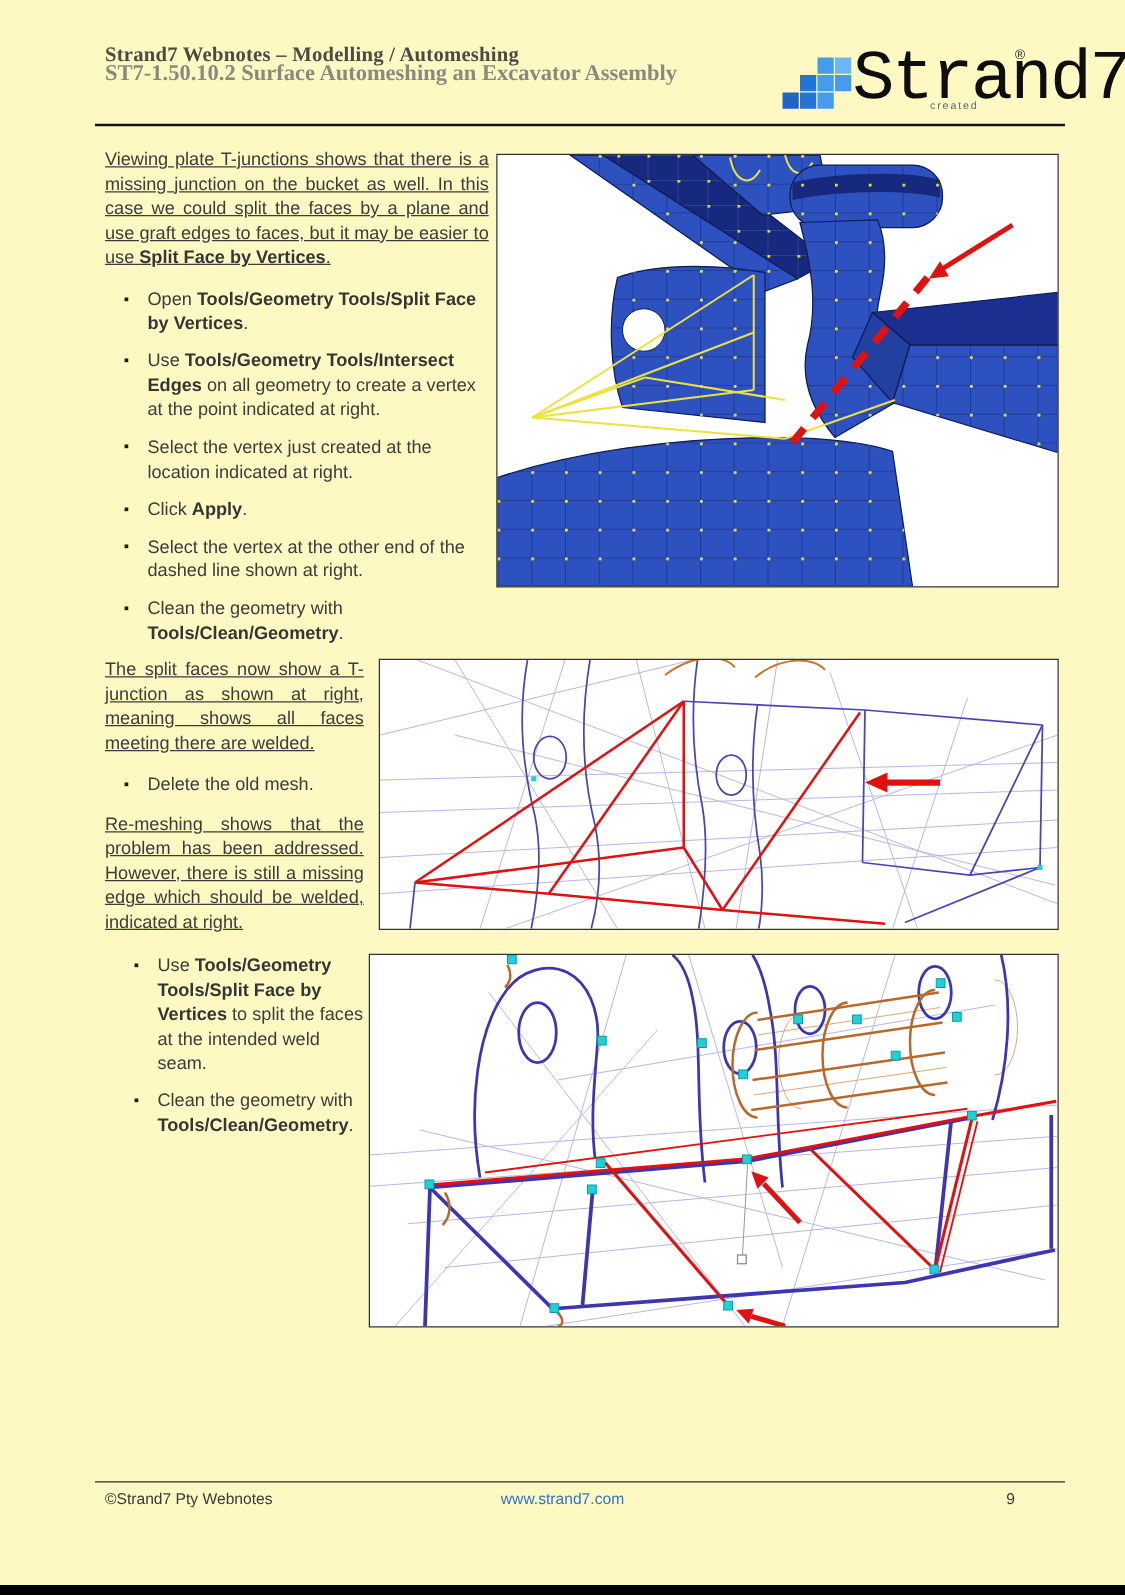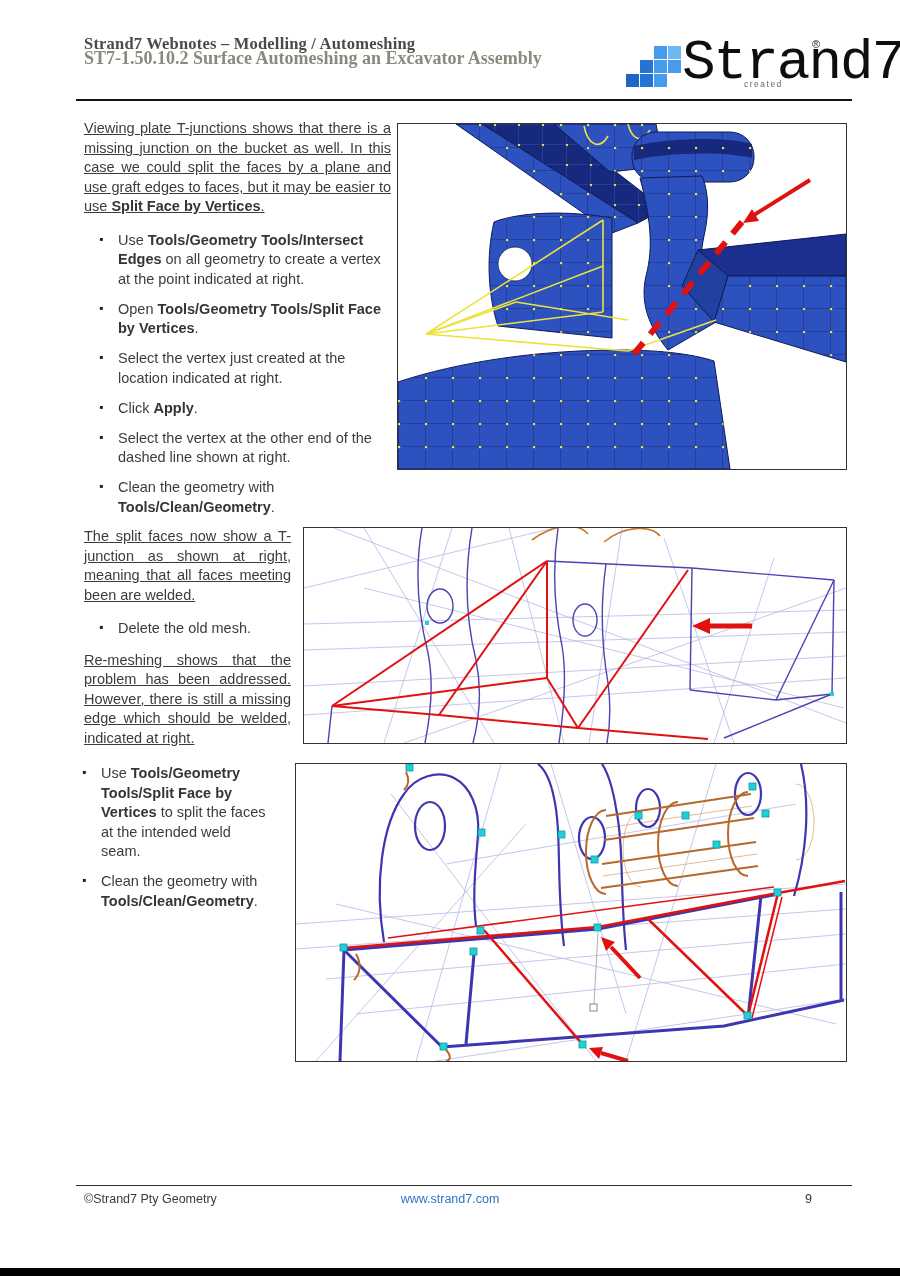--- a/index.html
+++ b/index.html
@@ -1,16 +1,16 @@
 <!DOCTYPE html>
 <html><head>
 <meta charset="utf-8">
 <style>
   html,body{margin:0;padding:0;background:#e8e8e8;}
-  .page{position:relative;width:900px;height:1276px;background:#ffffff;overflow:hidden;
+  .page{position:relative;width:900px;height:1276px;background:#fef9c3;overflow:hidden;
         font-family:"Liberation Sans",sans-serif;color:#3c3c3c;}
 
   
   .hdr-title{position:absolute;left:84px;top:34px;font-family:"Liberation Serif",serif;
              font-weight:bold;font-size:16.5px;color:#4c4a44;letter-spacing:.2px;}
   .hdr-sub{position:absolute;left:84px;top:48px;font-family:"Liberation Serif",serif;
            font-size:18px;color:#8b887f;font-weight:bold;}
   .hdr-rule{position:absolute;left:76px;top:99px;width:776px;height:2px;background:#141414;}
 
   .logo{position:absolute;left:616px;top:36px;width:210px;height:60px;}
@@ -30,21 +30,21 @@
   
   .col{position:absolute;font-size:14.5px;line-height:19.5px;color:#3c3c3c;}
   .col p{margin:0 0 14px 0;text-align:justify;text-decoration:underline;}
   ul.bullets{list-style:none;margin:0;padding:0;}
   ul.bullets li{position:relative;padding-left:34px;margin-bottom:10.5px;}
   ul.bullets li::before{content:"▪";position:absolute;left:15px;top:-1px;font-size:12px;color:#1d1d1d;}
   b{font-weight:bold;color:#353535;}
 
   .s1{left:84px;top:119px;width:307px;}
   .s2{left:84px;top:527px;width:207px;}
-  .s3{left:67px;top:764px;width:207px;}
+  .s3{left:92px;top:764px;width:207px;}
 
   
   .fig{position:absolute;background:#fff;border:1px solid #333;}
   .fig svg{display:block;width:100%;height:100%;}
   .fig1{left:397px;top:123px;width:448px;height:345px;}
   .fig2{left:303px;top:527px;width:542px;height:215px;}
   .fig3{left:295px;top:763px;width:550px;height:297px;}
 
   
   .ftr-rule{position:absolute;left:76px;top:1185px;width:776px;height:1px;background:#2e2e2e;}
@@ -80,22 +80,22 @@
     <span class="wordmark">Strand7</span>
     <span class="reg">®</span>
     <span class="software">created</span>
   </div>
 
   <div class="hdr-rule"></div>
 
   <div class="col s1">
     <p>Viewing plate T-junctions shows that there is a missing junction on the bucket as well.  In this case we could split the faces by a plane and use graft edges to faces, but it may be easier to use <b>Split Face by Vertices</b>.</p>
     <ul class="bullets">
+      <li>Open <b>Tools/Geometry Tools/Split Face by Vertices</b>.</li>
       <li>Use <b>Tools/Geometry Tools/Intersect Edges</b> on all geometry to create a vertex at the point indicated at right.</li>
-      <li>Open <b>Tools/Geometry Tools/Split Face by Vertices</b>.</li>
       <li>Select the vertex just created at the location indicated at right.</li>
       <li>Click <b>Apply</b>.</li>
       <li>Select the vertex at the other end of the dashed line shown at right.</li>
       <li>Clean the geometry with <b>Tools/Clean/Geometry</b>.</li>
     </ul>
   </div>
 
   <div class="fig fig1">
     <svg viewBox="0 0 448 345">
       <defs>
@@ -160,21 +160,21 @@
         <line x1="344" y1="98" x2="236" y2="230" stroke="#e01111" stroke-width="6" stroke-dasharray="15 11"></line>
       </g>
       <g>
         <line x1="412" y1="56" x2="356" y2="91" stroke="#e01111" stroke-width="4"></line>
         <polygon points="345,99 361,97 354,85" fill="#e01111"></polygon>
       </g>
     </svg>
   </div>
 
   <div class="col s2">
-    <p>The split faces now show a T-junction as shown at right, meaning that all faces meeting been are welded.</p>
+    <p>The split faces now show a T-junction as shown at right, meaning shows all faces meeting there are welded.</p>
     <ul class="bullets">
       <li>Delete the old mesh.</li>
     </ul>
     <p style="margin-top:12px;">Re-meshing shows that the problem has been addressed. However, there is still a missing edge which should be welded, indicated at right.</p>
   </div>
 
   <div class="fig fig2">
     <svg viewBox="0 0 542 215">
       <g stroke="#b9b6e6" stroke-width="0.8" fill="none">
         <path d="M0,96 L542,82"></path>
@@ -330,18 +330,18 @@
         <polygon points="305,173 319,178 310,187" fill="#e01111"></polygon>
       </g>
       <g>
         <line x1="332" y1="297" x2="305" y2="289" stroke="#e01111" stroke-width="4"></line>
         <polygon points="293,284 307,283 303,295" fill="#e01111"></polygon>
       </g>
     </svg>
   </div>
 
   <div class="ftr-rule"></div>
-  <div class="ftr ftr-copy">©Strand7 Pty Geometry</div>
+  <div class="ftr ftr-copy">©Strand7 Pty Webnotes</div>
   <a class="ftr ftr-link" href="#">www.strand7.com</a>
   <div class="ftr ftr-page">9</div>
   <div class="bottom-bar"></div>
 
 </div>
 
 </body></html>

